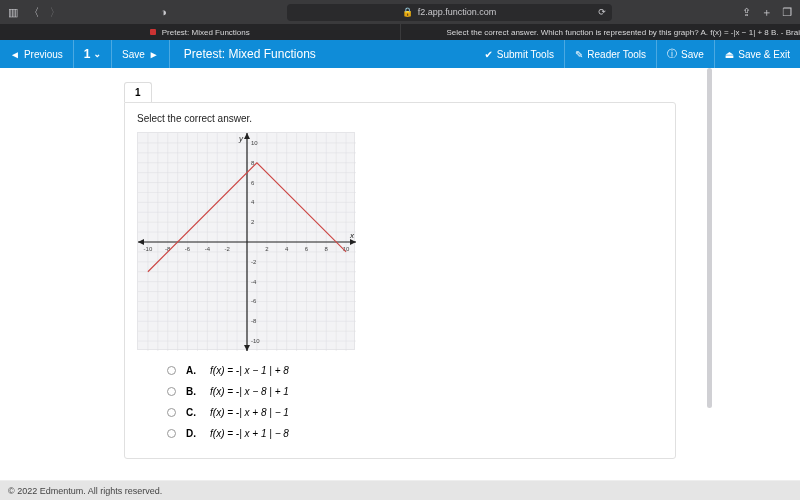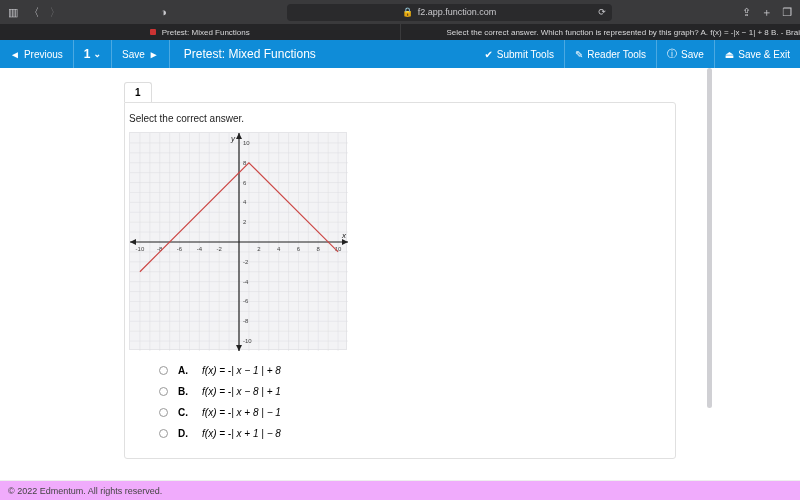--- a/index.html
+++ b/index.html
@@ -15,32 +15,32 @@
   .tab + .tab { border-left: 1px solid #3a3a3c; }
   .tab .favi { display:inline-block; width:6px; height:6px; background:#888; border-radius:1px; }
   .app-toolbar { background: #0f8cd8; height: 28px; display: flex; align-items: center; color: #fff; font-size: 10px; }
   .tb-btn { display: flex; align-items: center; gap: 4px; padding: 0 10px; height: 100%; border-right: 1px solid rgba(255,255,255,.25); cursor: pointer; }
   .tb-num { padding: 0 10px; height: 100%; display:flex; align-items:center; font-size:12px; font-weight: bold; border-right: 1px solid rgba(255,255,255,.25); gap:3px;}
   .tb-title { padding-left: 14px; font-size: 12px; flex: 1; }
   .tb-right { display: flex; height: 100%; }
   .content-wrap { position: relative; height: calc(500px - 24px - 16px - 28px - 20px); display:flex; justify-content:center; padding-top: 14px; overflow:hidden;}
   .content { width: 552px; }
   .qnum-tab { background:#fff; border:1px solid #ddd; border-bottom:none; display:inline-block; padding:4px 10px; font-size:10px; font-weight:bold; border-radius:3px 3px 0 0;}
-  .question-card { border:1px solid #e0e0e0; padding: 10px 4px 14px; border-radius:0 3px 3px 3px; }
+  .question-card { border:1px solid #e0e0e0; padding: 10px 12px 14px; border-radius:0 3px 3px 3px; }
   .q-text { font-size: 10px; color:#222; margin-bottom:8px;}
   .q-sub { font-size: 10px; color:#222; margin-bottom:6px;}
   .graph-box { width: 218px; height: 218px; background:#f3f3f5; border:1px solid #e5e5e8; position:relative; margin-bottom:10px;}
   .answers { padding-left: 30px; }
   .ans-row { display:flex; align-items:center; gap:10px; font-size:10px; padding:5px 0;}
   .ans-row .radio { width:9px; height:9px; border:1px solid #999; border-radius:50%; }
   .ans-row .letter { font-weight:bold; width:14px;}
   .ans-row .expr { font-style: italic; }
   .scroll-indicator { position:absolute; right:88px; top:0; width:5px; height:100%; background:transparent; }
   .scroll-thumb { position:absolute; top:0; width:5px; height:340px; background:#d0d0d4; border-radius:3px;}
-  .footer { position: fixed; bottom: 0; left:0; width:800px; height:20px; background:#f0abfc; color:#444; font-size:9px; display:flex; align-items:center; padding-left:8px; border-top:1px solid #eee;}
+  .footer { position: fixed; bottom: 0; left:0; width:800px; height:20px; background:#e5e5e5; color:#444; font-size:9px; display:flex; align-items:center; padding-left:8px; border-top:1px solid #eee;}
   svg { display:block; }
 </style>
 </head>
 <body>
 
 <div class="browser-bar">
   <span class="icon-btn">▥</span>
   <span class="nav-btn">〈</span>
   <span class="nav-btn ghost">〉</span>
   <span class="icon-btn" style="margin-left:90px;">◑</span>

